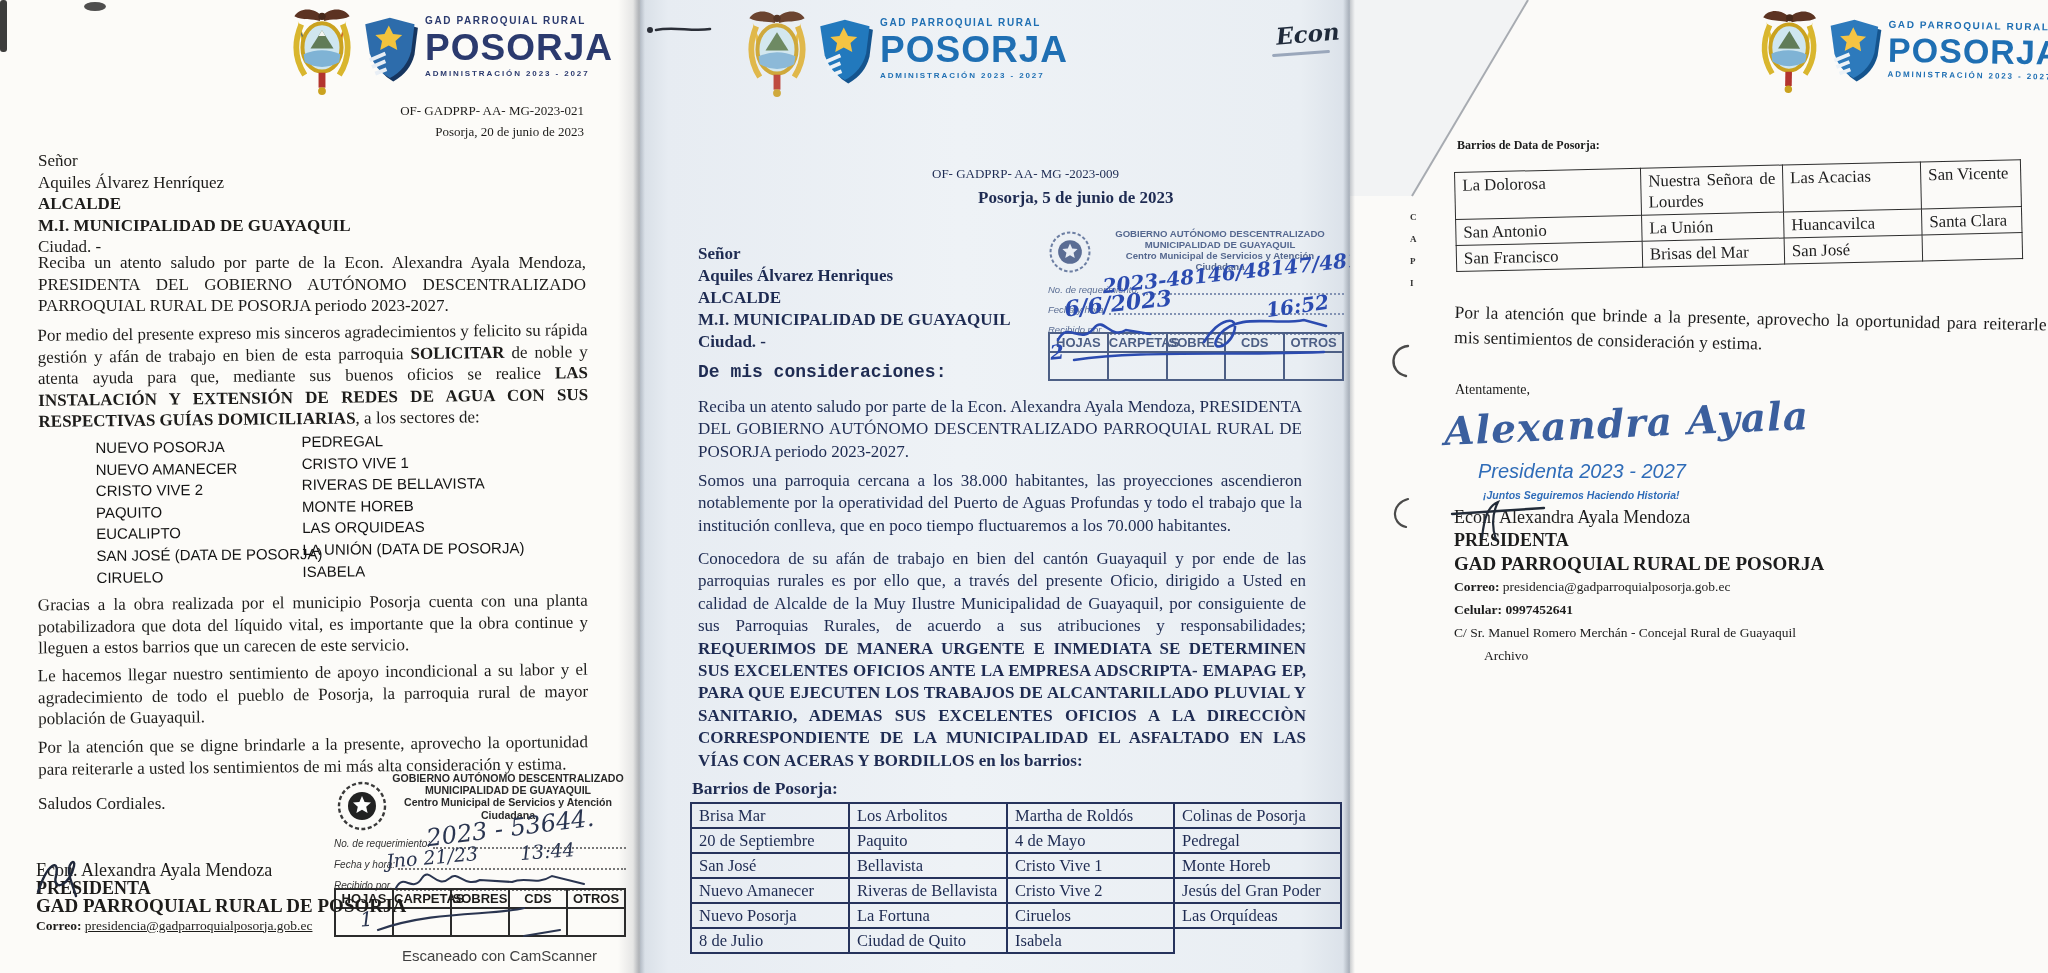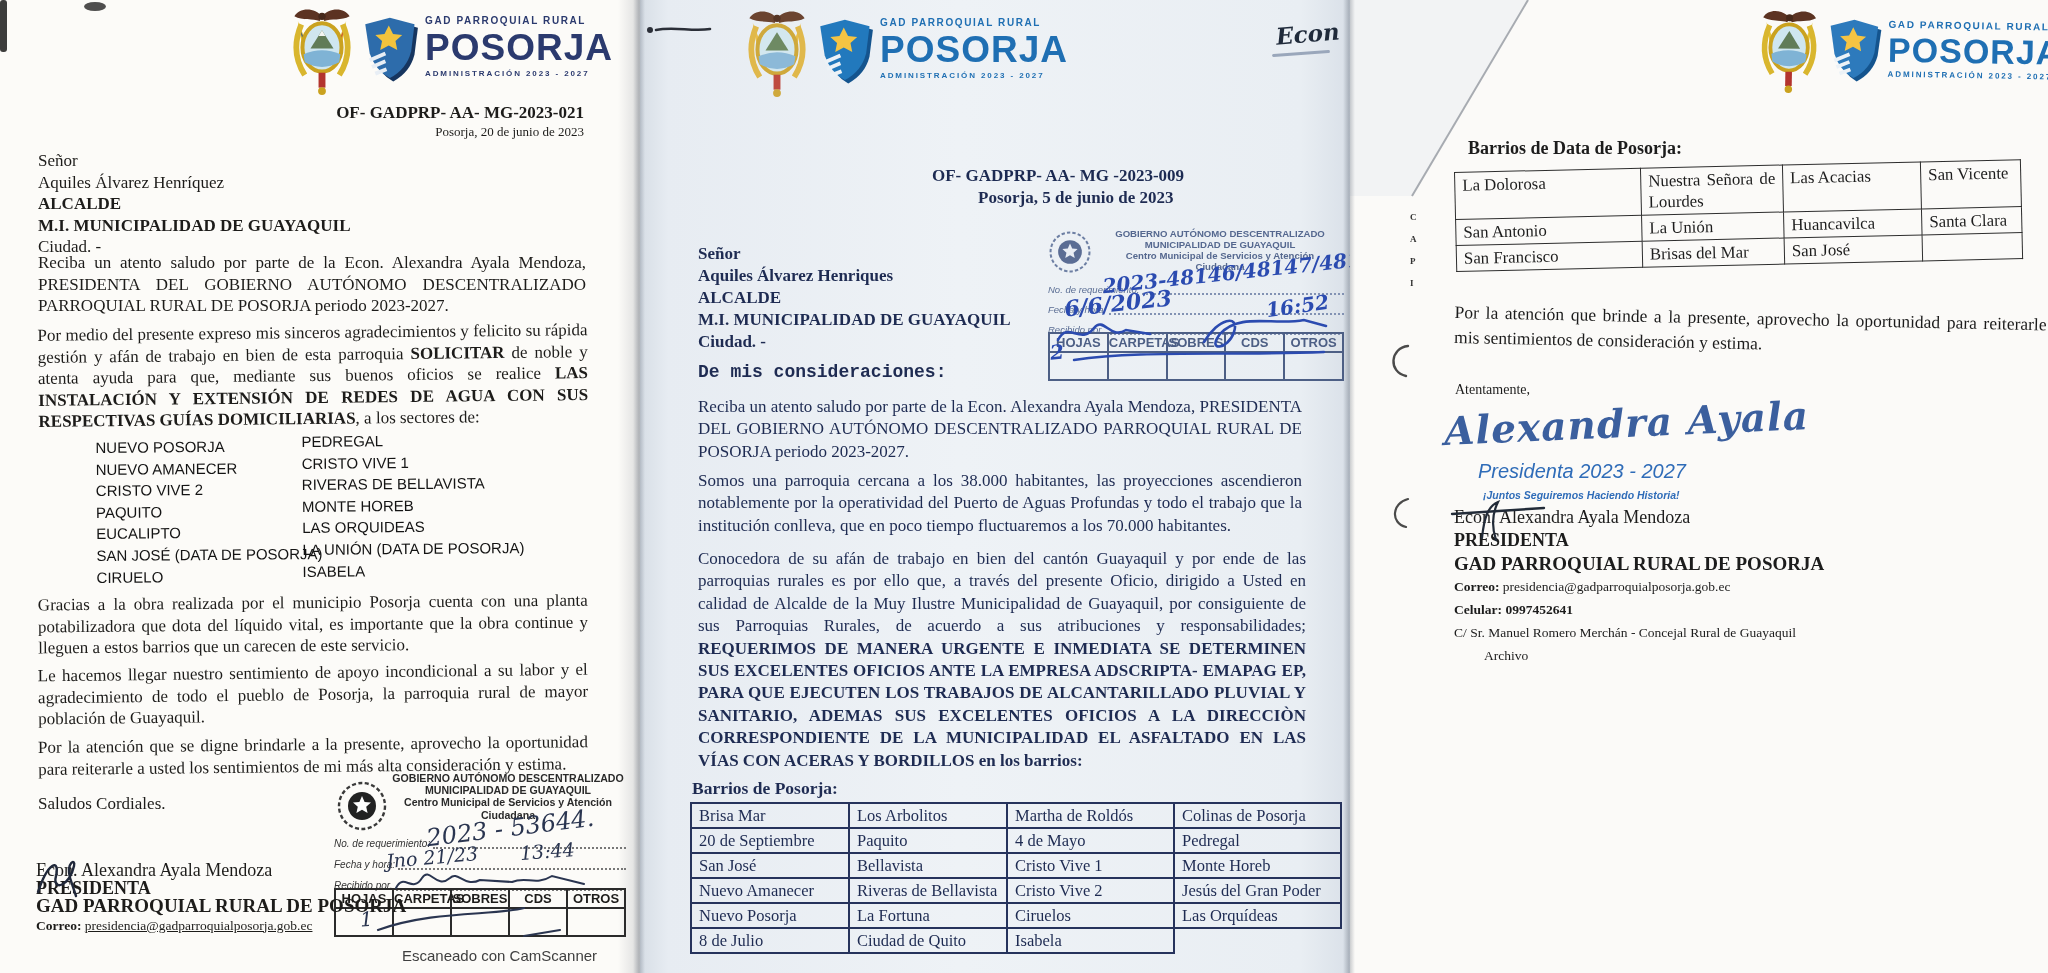--- a/index.html
+++ b/index.html
@@ -16,21 +16,21 @@
   
   .logo{display:flex;align-items:flex-start;gap:6px;}
   .logo-txt{font-family:"Liberation Sans",sans-serif;line-height:1;margin-top:10px;}
   .logo-org{font-size:10px;font-weight:bold;letter-spacing:1.6px;}
   .logo-name{font-size:37px;font-weight:bold;letter-spacing:1px;margin-top:3px;}
   .logo-admin{font-size:8px;font-weight:bold;letter-spacing:1.9px;margin-top:4px;}
   .navy .logo-org,.navy .logo-name,.navy .logo-admin{color:#2b3a6e;}
   .brightblue .logo-org,.brightblue .logo-name,.brightblue .logo-admin{color:#1f6fb3;}
 
   
-  .ref{font-weight:bold;font-size:17px;white-space:nowrap;}
+  .ref{font-weight:normal;font-size:13px;white-space:nowrap;}
   .par{font-size:17px;line-height:21.5px;text-align:justify;}
   .p2 .par{line-height:22.4px;color:#1e2b52;}
   .addr{font-size:17px;line-height:21.5px;}
   .addr .b{font-weight:bold;}
   .sector{font-family:"Liberation Sans",sans-serif;font-size:15px;line-height:21.6px;color:#141414;}
   .heading{font-weight:bold;font-size:17.5px;}
 
   
   table{border-collapse:collapse;}
   .btable td{border:2px solid #26335c;font-size:16.5px;line-height:21px;
@@ -431,21 +431,21 @@
         <path d="M8 46 L20 41" stroke="#ecf2f7" stroke-width="3.4"></path>
         <path d="M11 52 L21 48" stroke="#ecf2f7" stroke-width="3.4"></path>
       </svg>
       <div class="logo-txt">
         <div class="logo-org">GAD PARROQUIAL RURAL</div>
         <div class="logo-name" style="font-size:34px;">POSORJA</div>
         <div class="logo-admin">ADMINISTRACIÓN 2023 - 2027</div>
       </div>
     </div>
 
-    <div class="abs heading" style="left:107px;top:138px;font-size:18px;margin-left:11px;">Barrios de Data de Posorja:</div>
+    <div class="abs heading" style="left:107px;top:138px;font-size:12px;">Barrios de Data de Posorja:</div>
 
     <table class="dtable abs" style="left:104px;top:172px;width:566px;table-layout:fixed;transform:rotate(-1.3deg);transform-origin:left top;">
       <colgroup>
           <col style="width:186px">
           <col style="width:142px">
           <col style="width:138px">
           <col style="width:100px">
         </colgroup>
       <tbody>
           <tr>

